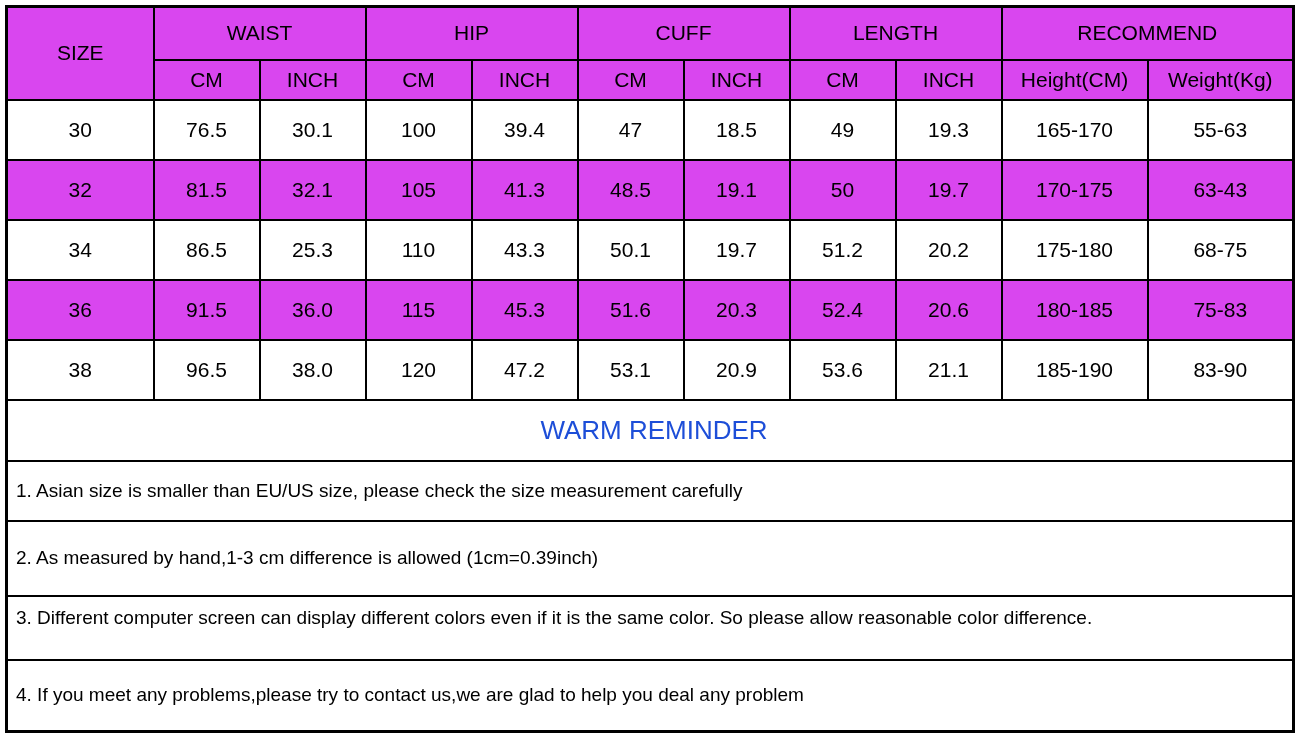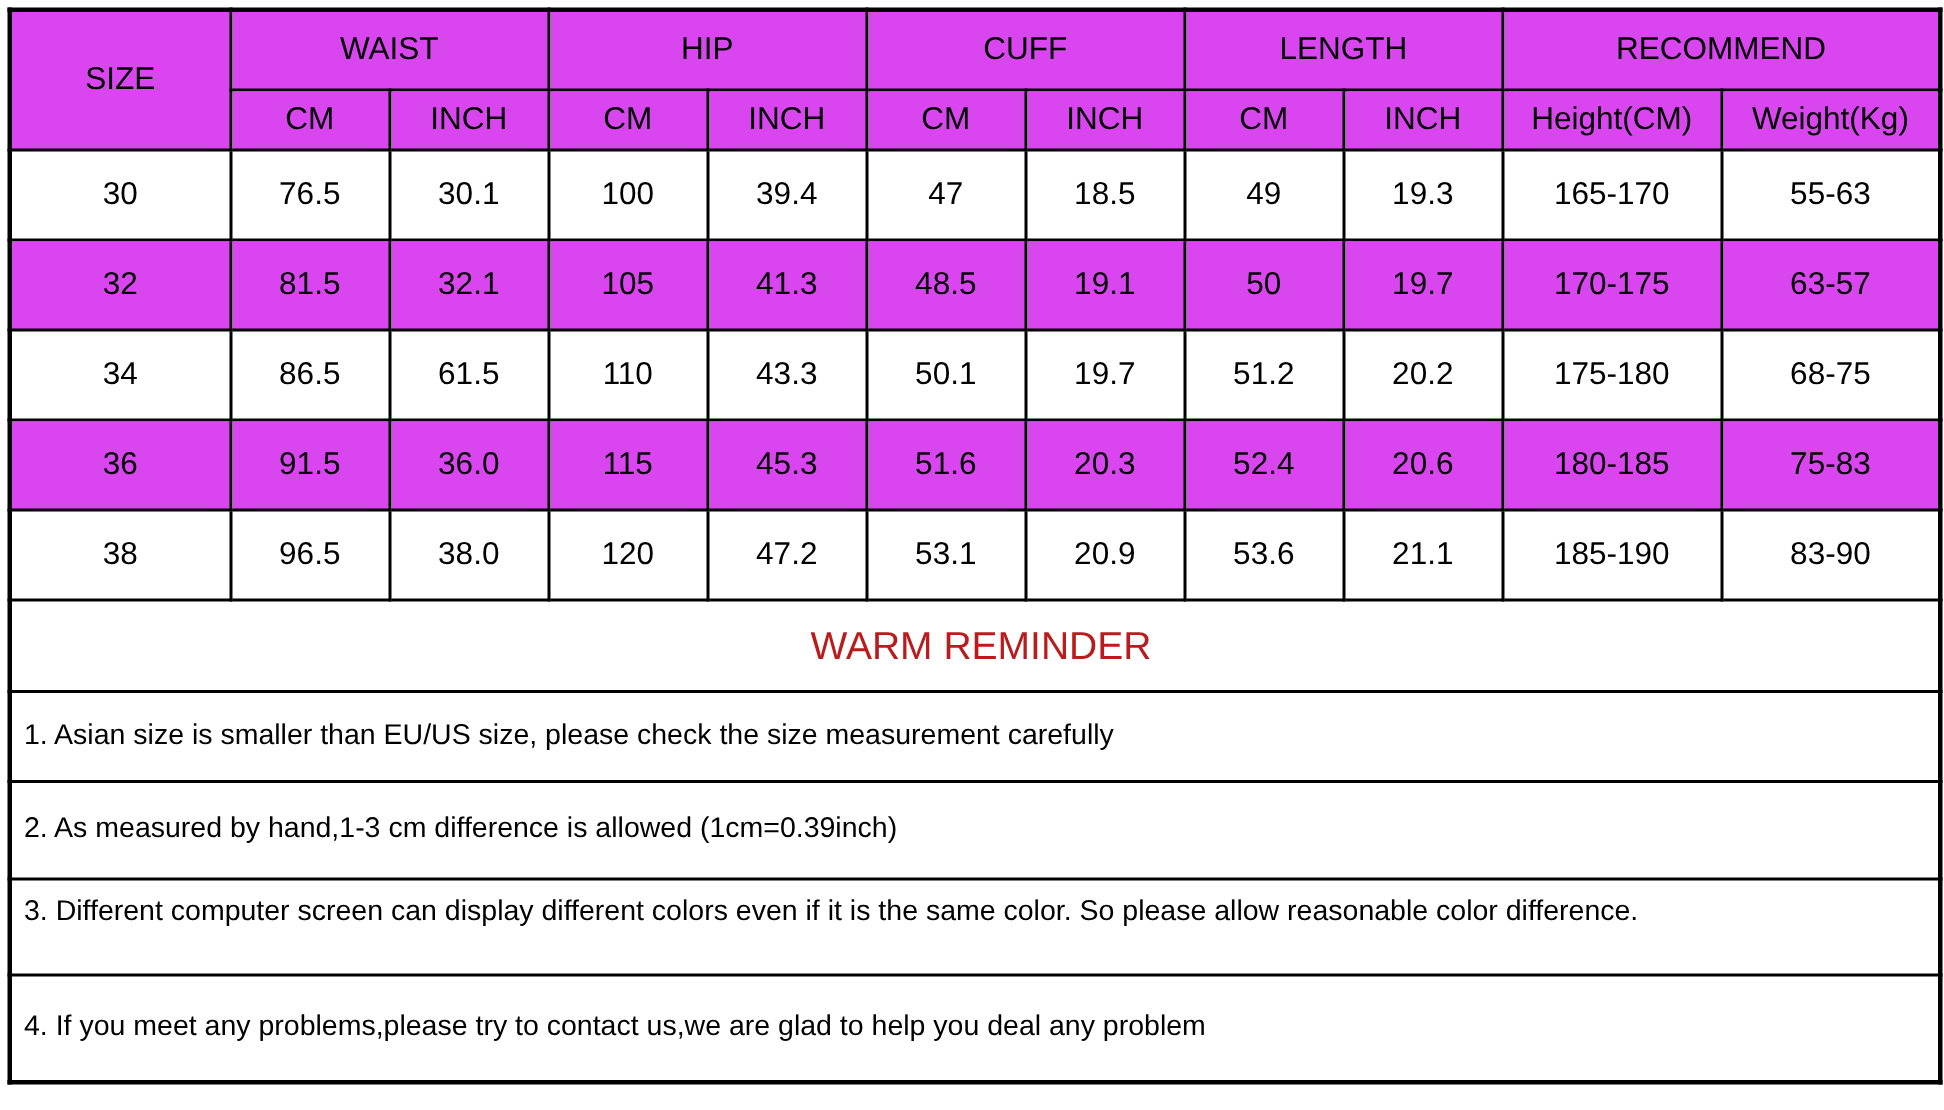--- a/index.html
+++ b/index.html
@@ -30,29 +30,29 @@
     font-size: 21px;
     padding: 0;
     overflow: hidden;
     white-space: nowrap;
   }
   tr.row-head1 { height: 53px; }
   tr.row-head2 { height: 40px; }
   tr.row-data  { height: 60px; border-radius: 11px; }
   tr.row-warm  { height: 61px; }
   tr.row-note1 { height: 60px; }
-  tr.row-note2 { height: 65px; }
+  tr.row-note2 { height: 75px; }
   tr.row-note3 { height: 64px; }
   tr.row-note4 { height: 72px; border-radius: 11px; }
   .shade { background: #d946ef; }
   .warm-cell {
     text-align: center;
     padding-left: 8px !important;
     font-size: 26px !important;
-    color: #b91c1c;
+    color: #1d4ed8;
   }
   .note-cell {
     text-align: left !important;
     padding-left: 8px !important;
     font-size: 19px !important;
     white-space: normal !important;
   }
   .note-top {
     vertical-align: top !important;
     padding-top: 10px !important;
@@ -118,27 +118,27 @@
       <td class="shade">32</td>
       <td class="shade">81.5</td>
       <td class="shade">32.1</td>
       <td class="shade">105</td>
       <td class="shade">41.3</td>
       <td class="shade">48.5</td>
       <td class="shade">19.1</td>
       <td class="shade">50</td>
       <td class="shade">19.7</td>
       <td class="shade">170-175</td>
-      <td class="shade">63-57</td>
+      <td class="shade">63-43</td>
     </tr>
 
     <tr class="row-data">
       <td>34</td>
       <td>86.5</td>
-      <td>61.5</td>
+      <td>25.3</td>
       <td>110</td>
       <td>43.3</td>
       <td>50.1</td>
       <td>19.7</td>
       <td>51.2</td>
       <td>20.2</td>
       <td>175-180</td>
       <td>68-75</td>
     </tr>
 

